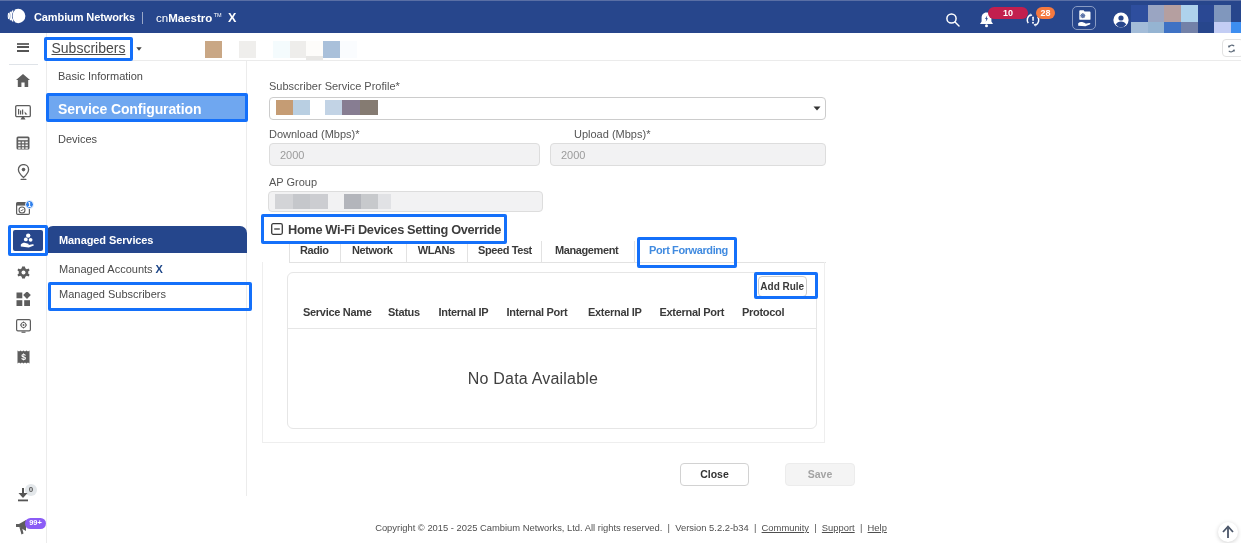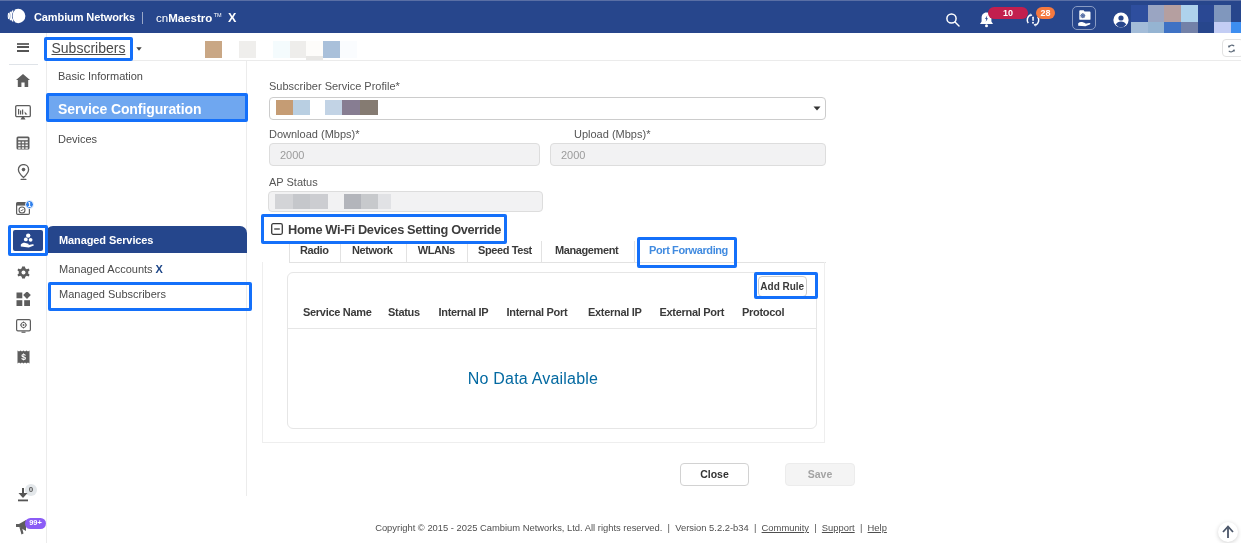--- a/index.html
+++ b/index.html
@@ -228,21 +228,21 @@
   <div class="abs" style="left:360px;top:100px;width:18px;height:15px;background:#857b72;"></div>
   <svg class="abs" style="left:813px;top:106px" width="8" height="5" viewBox="0 0 8 5">
       <path d="M0.5 0.5 L4 4.5 L7.5 0.5 Z" fill="#333"></path>
     </svg>
 
   <div class="abs" style="left:269px;top:127.5px;font-size:11px;color:#555;">Download (Mbps)*</div>
   <div class="abs" style="left:574px;top:127.5px;font-size:11px;color:#555;">Upload (Mbps)*</div>
   <div class="abs" style="left:269px;top:143px;width:271px;height:23px;background:#f2f2f3;border:1px solid #ddd;border-radius:4px;color:#9b9b9b;font-size:11px;line-height:22px;padding-left:10px;">2000</div>
   <div class="abs" style="left:550px;top:143px;width:276px;height:23px;background:#f2f2f3;border:1px solid #ddd;border-radius:4px;color:#9b9b9b;font-size:11px;line-height:22px;padding-left:10px;">2000</div>
 
-  <div class="abs" style="left:269px;top:176px;font-size:11px;color:#555;">AP Status</div>
+  <div class="abs" style="left:269px;top:176px;font-size:11px;color:#555;">AP Group</div>
   <div class="abs" style="left:268px;top:190.5px;width:275px;height:21.5px;background:#f2f2f3;border:1px solid #ddd;border-radius:4px;"></div>
   <div class="abs" style="left:275px;top:194px;width:18px;height:14.5px;background:#d3d4d7;"></div>
   <div class="abs" style="left:293px;top:194px;width:17px;height:14.5px;background:#c5c7cb;"></div>
   <div class="abs" style="left:310px;top:194px;width:18px;height:14.5px;background:#cccdd1;"></div>
   <div class="abs" style="left:344px;top:194px;width:17px;height:14.5px;background:#b3b5bb;"></div>
   <div class="abs" style="left:361px;top:194px;width:17px;height:14.5px;background:#c7c9cc;"></div>
   <div class="abs" style="left:378px;top:194px;width:13px;height:14.5px;background:#e1e2e5;"></div>
 
   <svg class="abs" style="left:271px;top:223px" width="12" height="12" viewBox="0 0 12 12">
     <rect x="0.7" y="0.7" width="10.6" height="10.6" rx="1.5" fill="none" stroke="#3a3a3a" stroke-width="1.3"></rect>
@@ -271,21 +271,21 @@
 
   <div class="abs" style="left:303px;top:306px;font-size:11px;font-weight:bold;color:#3a3a3a;letter-spacing:-0.3px;">Service Name</div>
   <div class="abs" style="left:388px;top:306px;font-size:11px;font-weight:bold;color:#3a3a3a;letter-spacing:-0.3px;">Status</div>
   <div class="abs" style="left:438.5px;top:306px;font-size:11px;font-weight:bold;color:#3a3a3a;letter-spacing:-0.3px;">Internal IP</div>
   <div class="abs" style="left:506.5px;top:306px;font-size:11px;font-weight:bold;color:#3a3a3a;letter-spacing:-0.3px;">Internal Port</div>
   <div class="abs" style="left:588px;top:306px;font-size:11px;font-weight:bold;color:#3a3a3a;letter-spacing:-0.3px;">External IP</div>
   <div class="abs" style="left:659.5px;top:306px;font-size:11px;font-weight:bold;color:#3a3a3a;letter-spacing:-0.3px;">External Port</div>
   <div class="abs" style="left:742px;top:306px;font-size:11px;font-weight:bold;color:#3a3a3a;letter-spacing:-0.3px;">Protocol</div>
   <div class="abs" style="left:288px;top:328px;width:528px;height:1px;background:#e6e6e6;"></div>
 
-  <div class="abs" style="left:287px;top:370px;width:492px;text-align:center;font-size:16px;color:#0369a1;letter-spacing:0.2px;">No Data Available</div>
+  <div class="abs" style="left:287px;top:370px;width:492px;text-align:center;font-size:16px;color:#404040;letter-spacing:0.2px;">No Data Available</div>
 
   <div class="abs" style="left:680px;top:463px;width:69px;height:23px;background:#fff;border:1px solid #d2d2d2;border-radius:4px;font-size:10.5px;font-weight:bold;color:#333;text-align:center;line-height:21px;">Close</div>
   <div class="abs" style="left:785px;top:463px;width:70px;height:23px;background:#f4f4f4;border:1px solid #ececec;border-radius:4px;font-size:10.5px;font-weight:bold;color:#a3a3a3;text-align:center;line-height:21px;">Save</div>
 
   <div class="abs" style="left:281px;top:522px;width:700px;text-align:center;font-size:9.4px;color:#4f4f4f;">Copyright © 2015 - 2025 Cambium Networks, Ltd. All rights reserved.&nbsp; | &nbsp;Version 5.2.2-b34&nbsp; | &nbsp;<span style="text-decoration:underline;">Community</span>&nbsp; | &nbsp;<span style="text-decoration:underline;">Support</span>&nbsp; | &nbsp;<span style="text-decoration:underline;">Help</span></div>
 
   <div class="abs" style="left:1218px;top:522px;width:20px;height:20px;border-radius:50%;background:#fff;box-shadow:0 1px 4px rgba(0,0,0,0.18);"></div>
   <svg class="abs" style="left:1222px;top:525px" width="12" height="14" viewBox="0 0 12 14">
     <path d="M6 13 L6 3" stroke="#4a5568" stroke-width="1.8"></path>
     <path d="M1 7 L6 1.5 L11 7" fill="none" stroke="#4a5568" stroke-width="1.8"></path>

